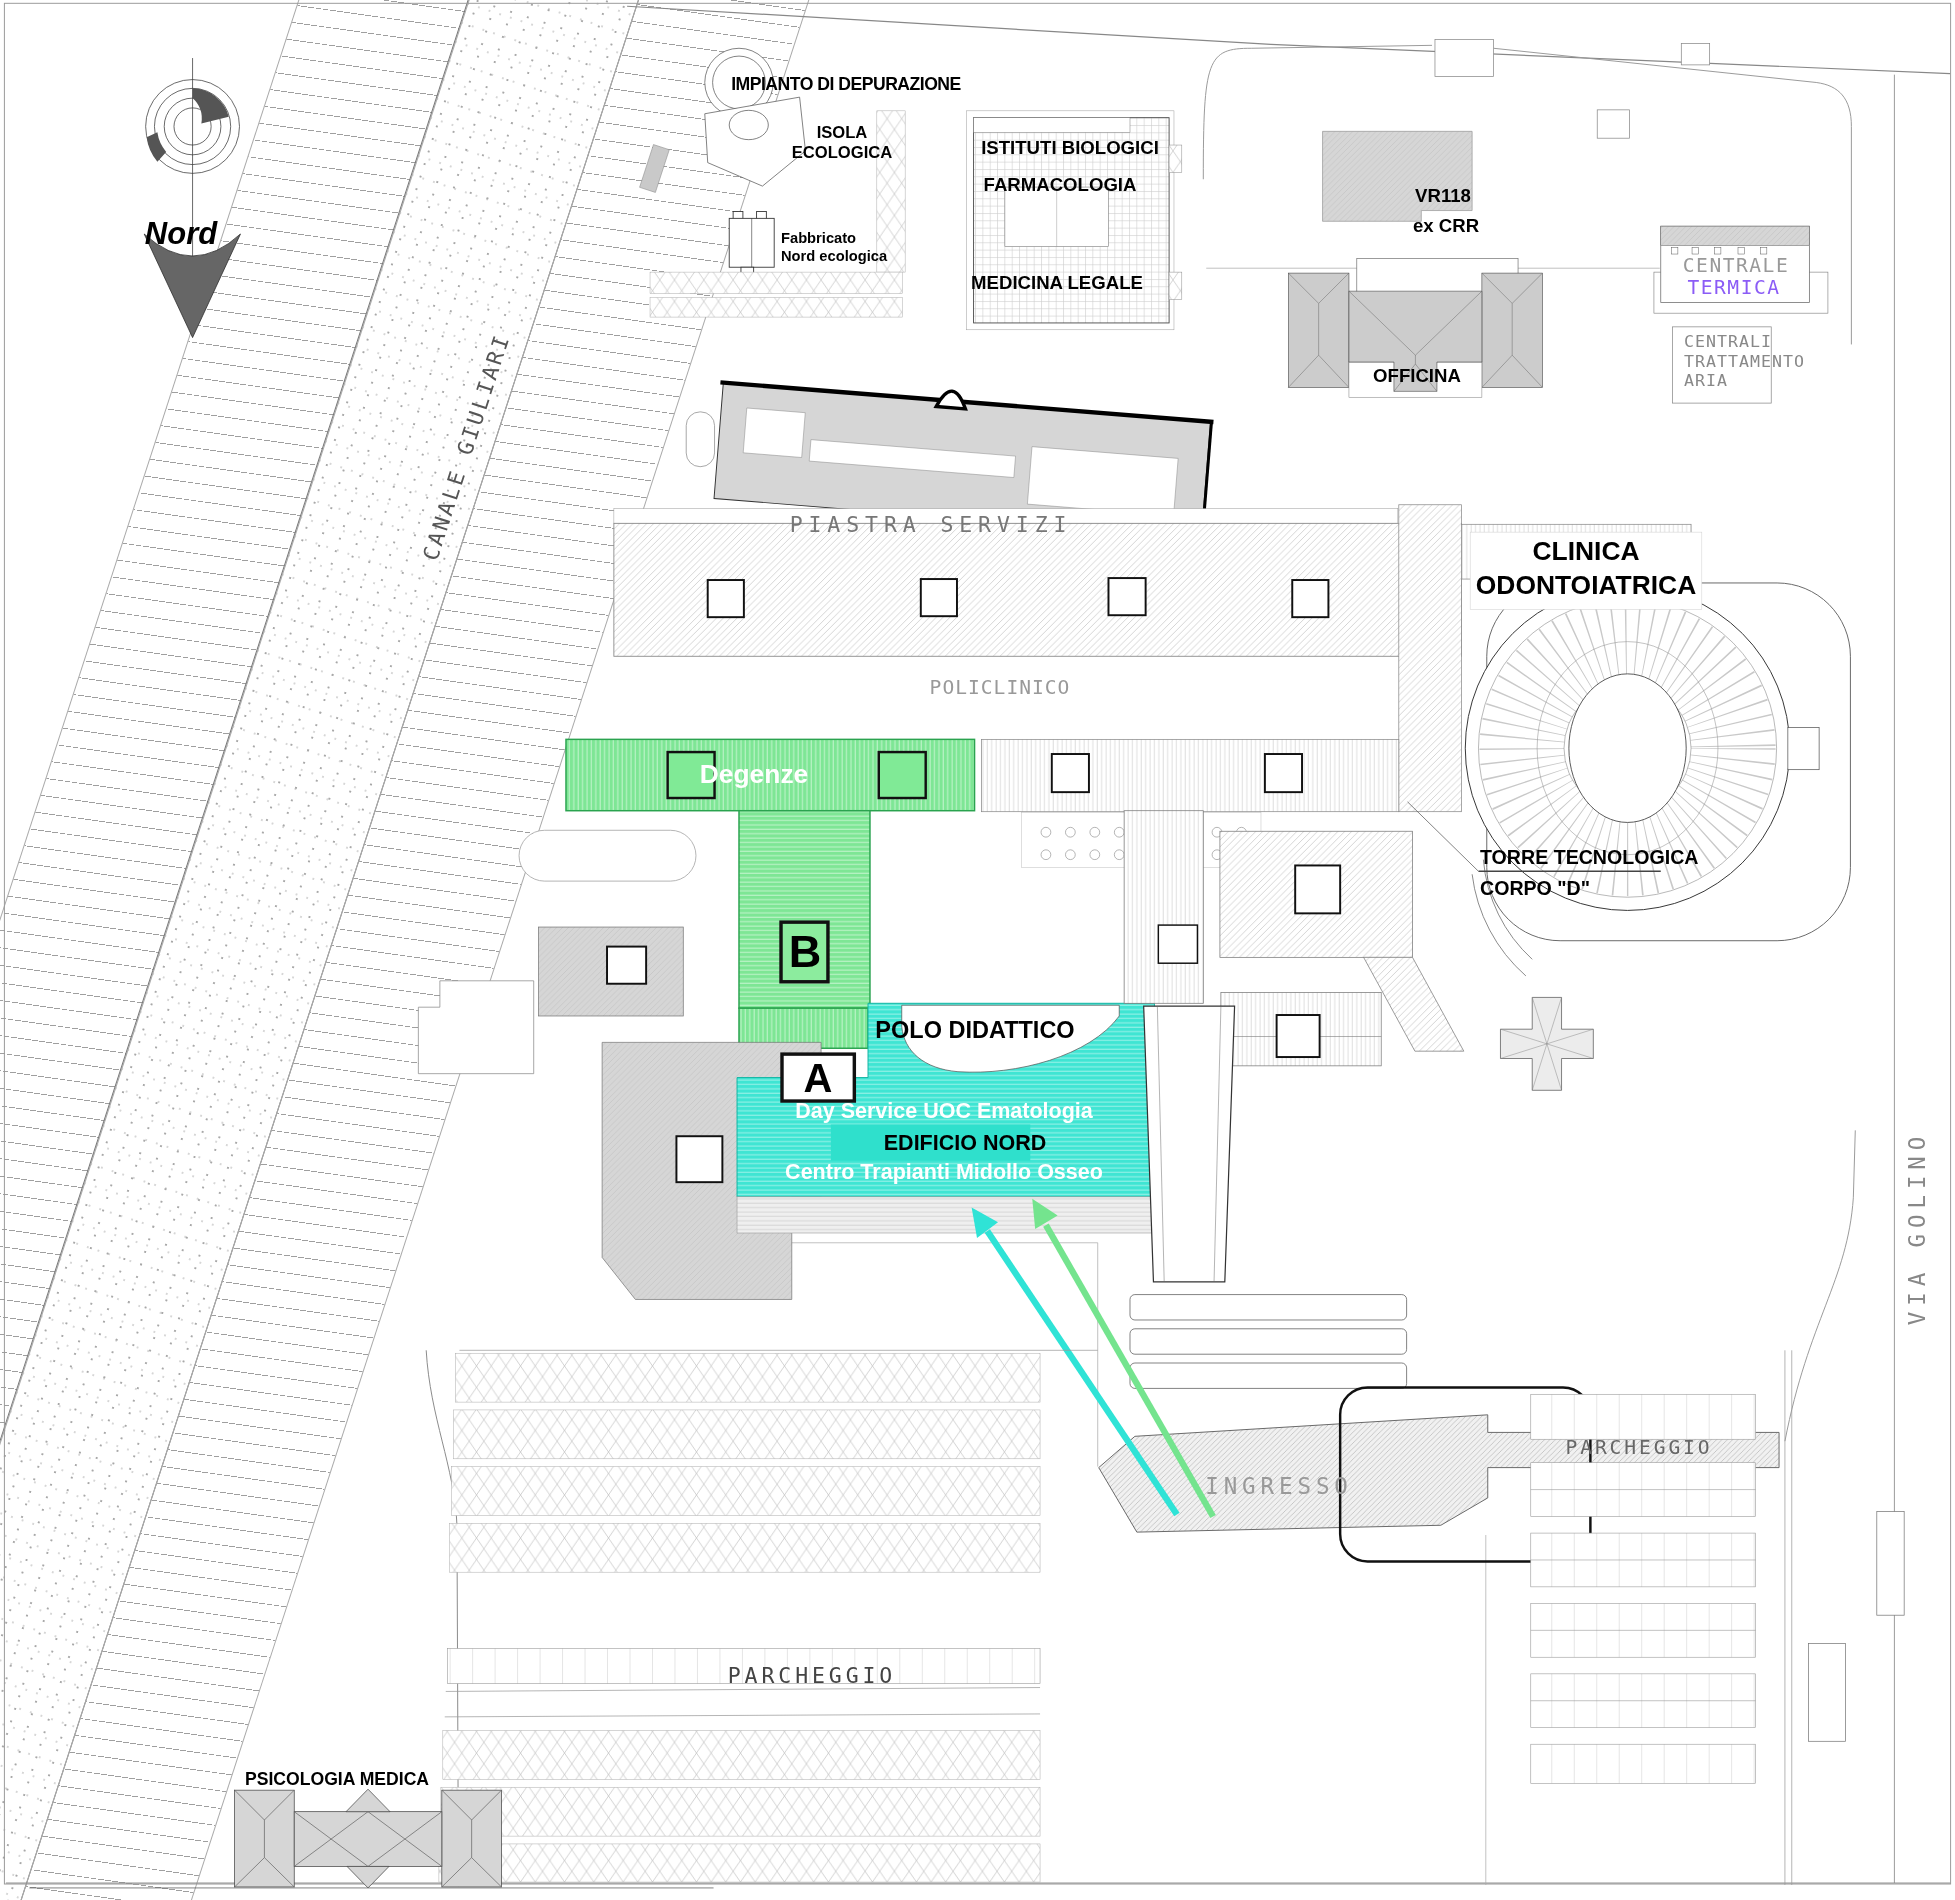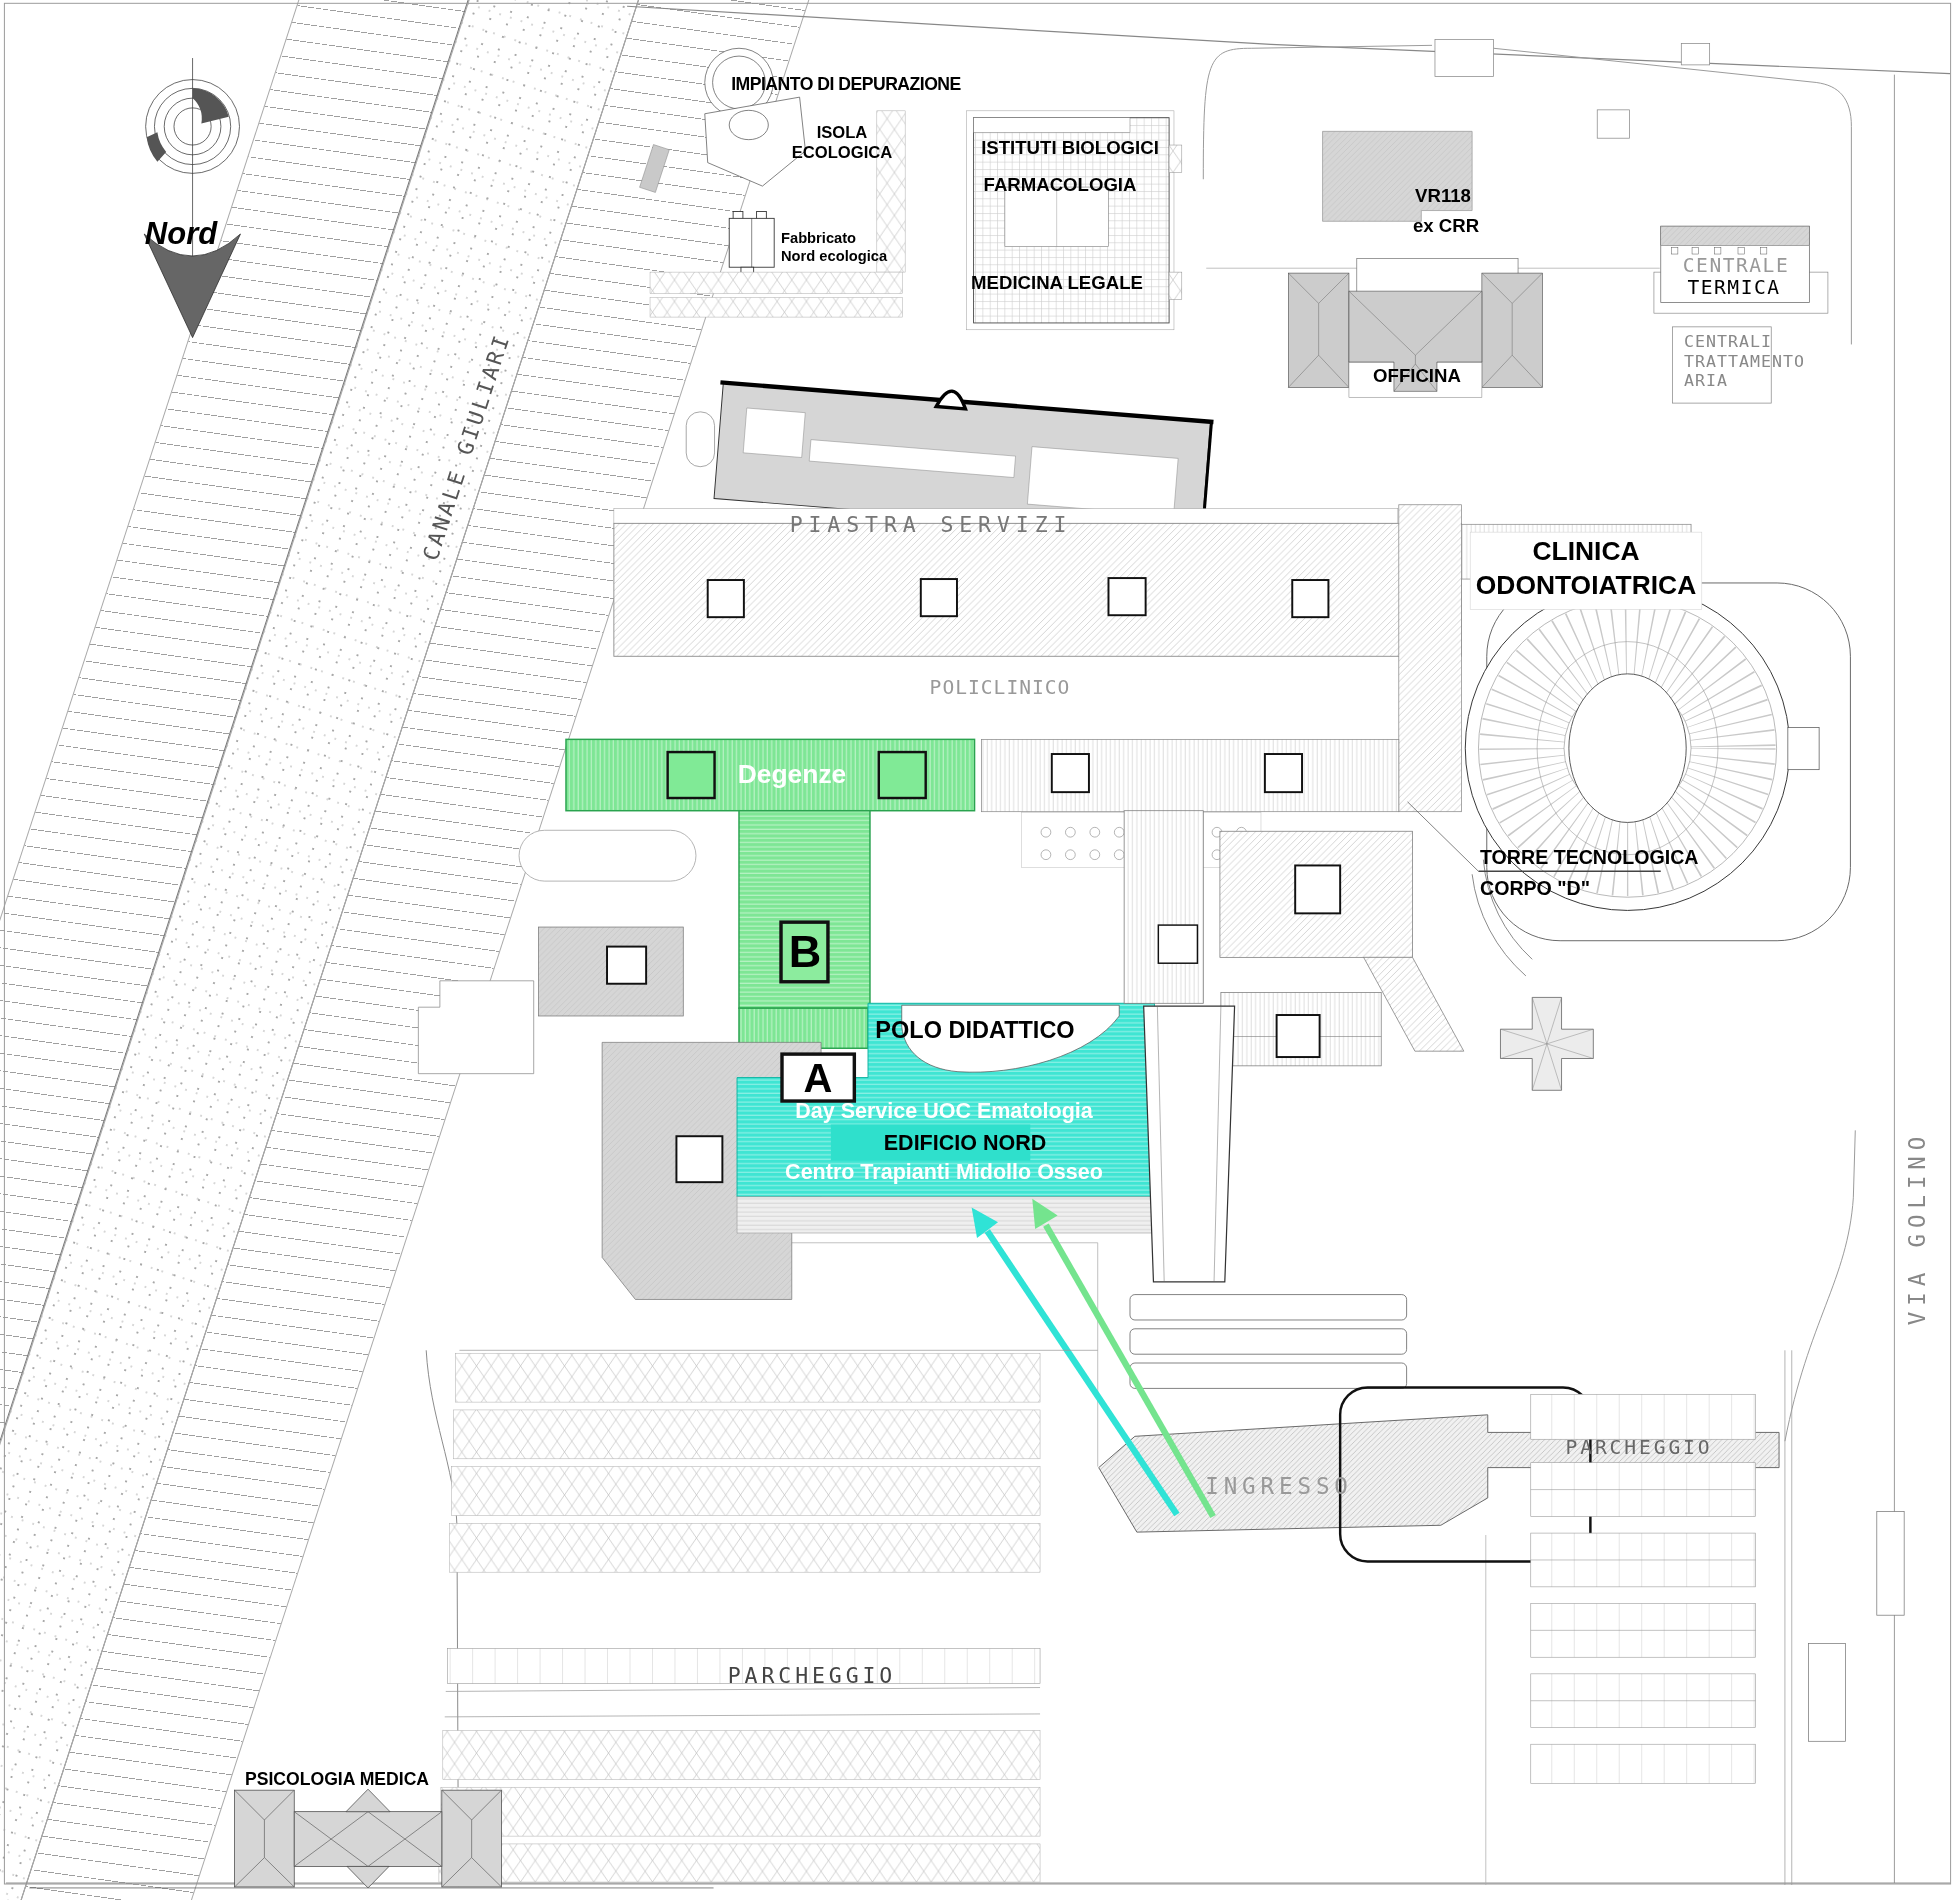--- a/index.html
+++ b/index.html
@@ -344,37 +344,37 @@
 
   <div class="lbl bold ctr" style="left:1070px;top:148px;font-size:18.6px;">ISTITUTI BIOLOGICI</div>
   <div class="lbl bold ctr" style="left:1060px;top:185px;font-size:18.6px;">FARMACOLOGIA</div>
   <div class="lbl bold ctr" style="left:1057px;top:283px;font-size:18.6px;">MEDICINA LEGALE</div>
 
   <div class="lbl bold ctr" style="left:1443px;top:196px;font-size:18.6px;">VR118</div>
   <div class="lbl bold ctr" style="left:1446px;top:226px;font-size:18.6px;">ex CRR</div>
   <div class="lbl bold ctr" style="left:1417px;top:376px;font-size:18.6px;">OFFICINA</div>
 
   <div class="lbl cad ctr" style="left:1736px;top:266px;font-size:19.6px;letter-spacing:1.5px;color:#999;">CENTRALE</div>
-  <div class="lbl cad ctr" style="left:1734px;top:288px;font-size:19.6px;letter-spacing:1.5px;color:#000000;">TERMICA</div>
+  <div class="lbl cad ctr" style="left:1734px;top:288px;font-size:19.6px;letter-spacing:1.5px;color:#8b5cf6;">TERMICA</div>
   <div class="lbl cad" style="left:1684px;top:333px;font-size:16.6px;letter-spacing:1px;color:#888;">CENTRALI</div>
   <div class="lbl cad" style="left:1684px;top:353px;font-size:16.6px;letter-spacing:1px;color:#888;">TRATTAMENTO</div>
   <div class="lbl cad" style="left:1684px;top:372px;font-size:16.6px;letter-spacing:1px;color:#888;">ARIA</div>
 
   <div class="lbl cad" style="left:467px;top:447px;font-size:21.5px;letter-spacing:2.9px;color:#555;transform:translate(-50%,-50%) rotate(-72deg);">CANALE GIULIARI</div>
 
   <div class="lbl cad ctr" style="left:931px;top:525px;font-size:21.5px;letter-spacing:5.9px;color:#777;">PIASTRA SERVIZI</div>
   <div class="lbl cad ctr" style="left:1000px;top:688px;font-size:19.6px;letter-spacing:1px;color:#999;">POLICLINICO</div>
 
   <div class="lbl bold ctr" style="left:1586px;top:552px;font-size:26.4px;">CLINICA</div>
   <div class="lbl bold ctr" style="left:1586px;top:586px;font-size:26.4px;">ODONTOIATRICA</div>
 
   <div class="lbl bold" style="left:1480px;top:847px;font-size:19.6px;">TORRE TECNOLOGICA</div>
   <div class="lbl bold" style="left:1480px;top:878px;font-size:19.6px;">CORPO "D"</div>
 
-  <div class="lbl bold ctr wt" style="left:792px;top:775px;font-size:26.4px;">Degenze</div>
+  <div class="lbl bold ctr wt" style="left:754px;top:775px;font-size:26.4px;">Degenze</div>
   <div class="lbl bold ctr" style="left:805px;top:952px;font-size:45px;">B</div>
   <div class="lbl bold ctr" style="left:818px;top:1078px;font-size:40px;">A</div>
 
   <div class="lbl bold ctr" style="left:975px;top:1030px;font-size:23.5px;">POLO DIDATTICO</div>
   <div class="lbl bold ctr wt" style="left:944px;top:1111px;font-size:21.5px;">Day Service UOC Ematologia</div>
   <div class="lbl bold ctr" style="left:931px;top:1143px;font-size:21.5px;margin-left:34px;">EDIFICIO NORD</div>
   <div class="lbl bold ctr wt" style="left:944px;top:1172px;font-size:21.5px;">Centro Trapianti Midollo Osseo</div>
 
   <div class="lbl cad ctr" style="left:1279px;top:1487px;font-size:22.5px;letter-spacing:4.9px;color:#999;">INGRESSO</div>
   <div class="lbl cad ctr" style="left:812px;top:1676px;font-size:21.5px;letter-spacing:3.9px;color:#444;">PARCHEGGIO</div>

